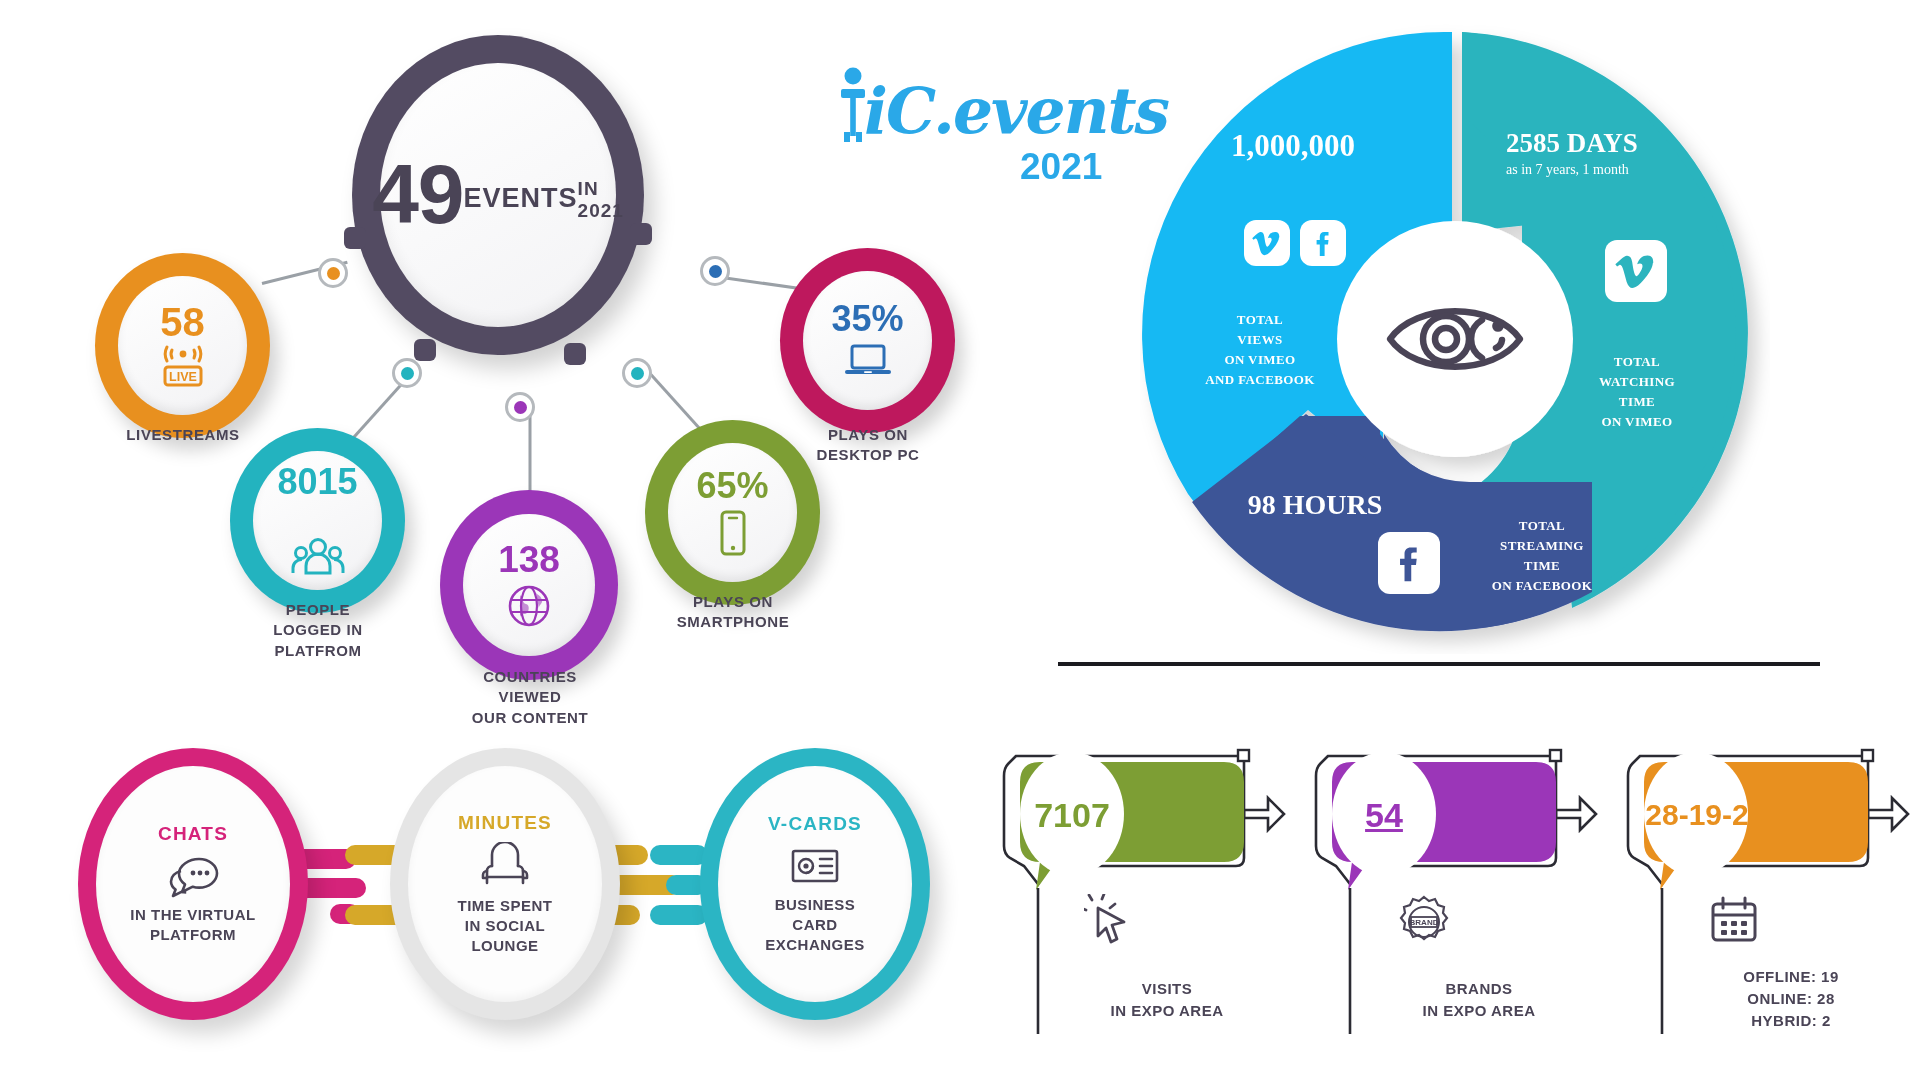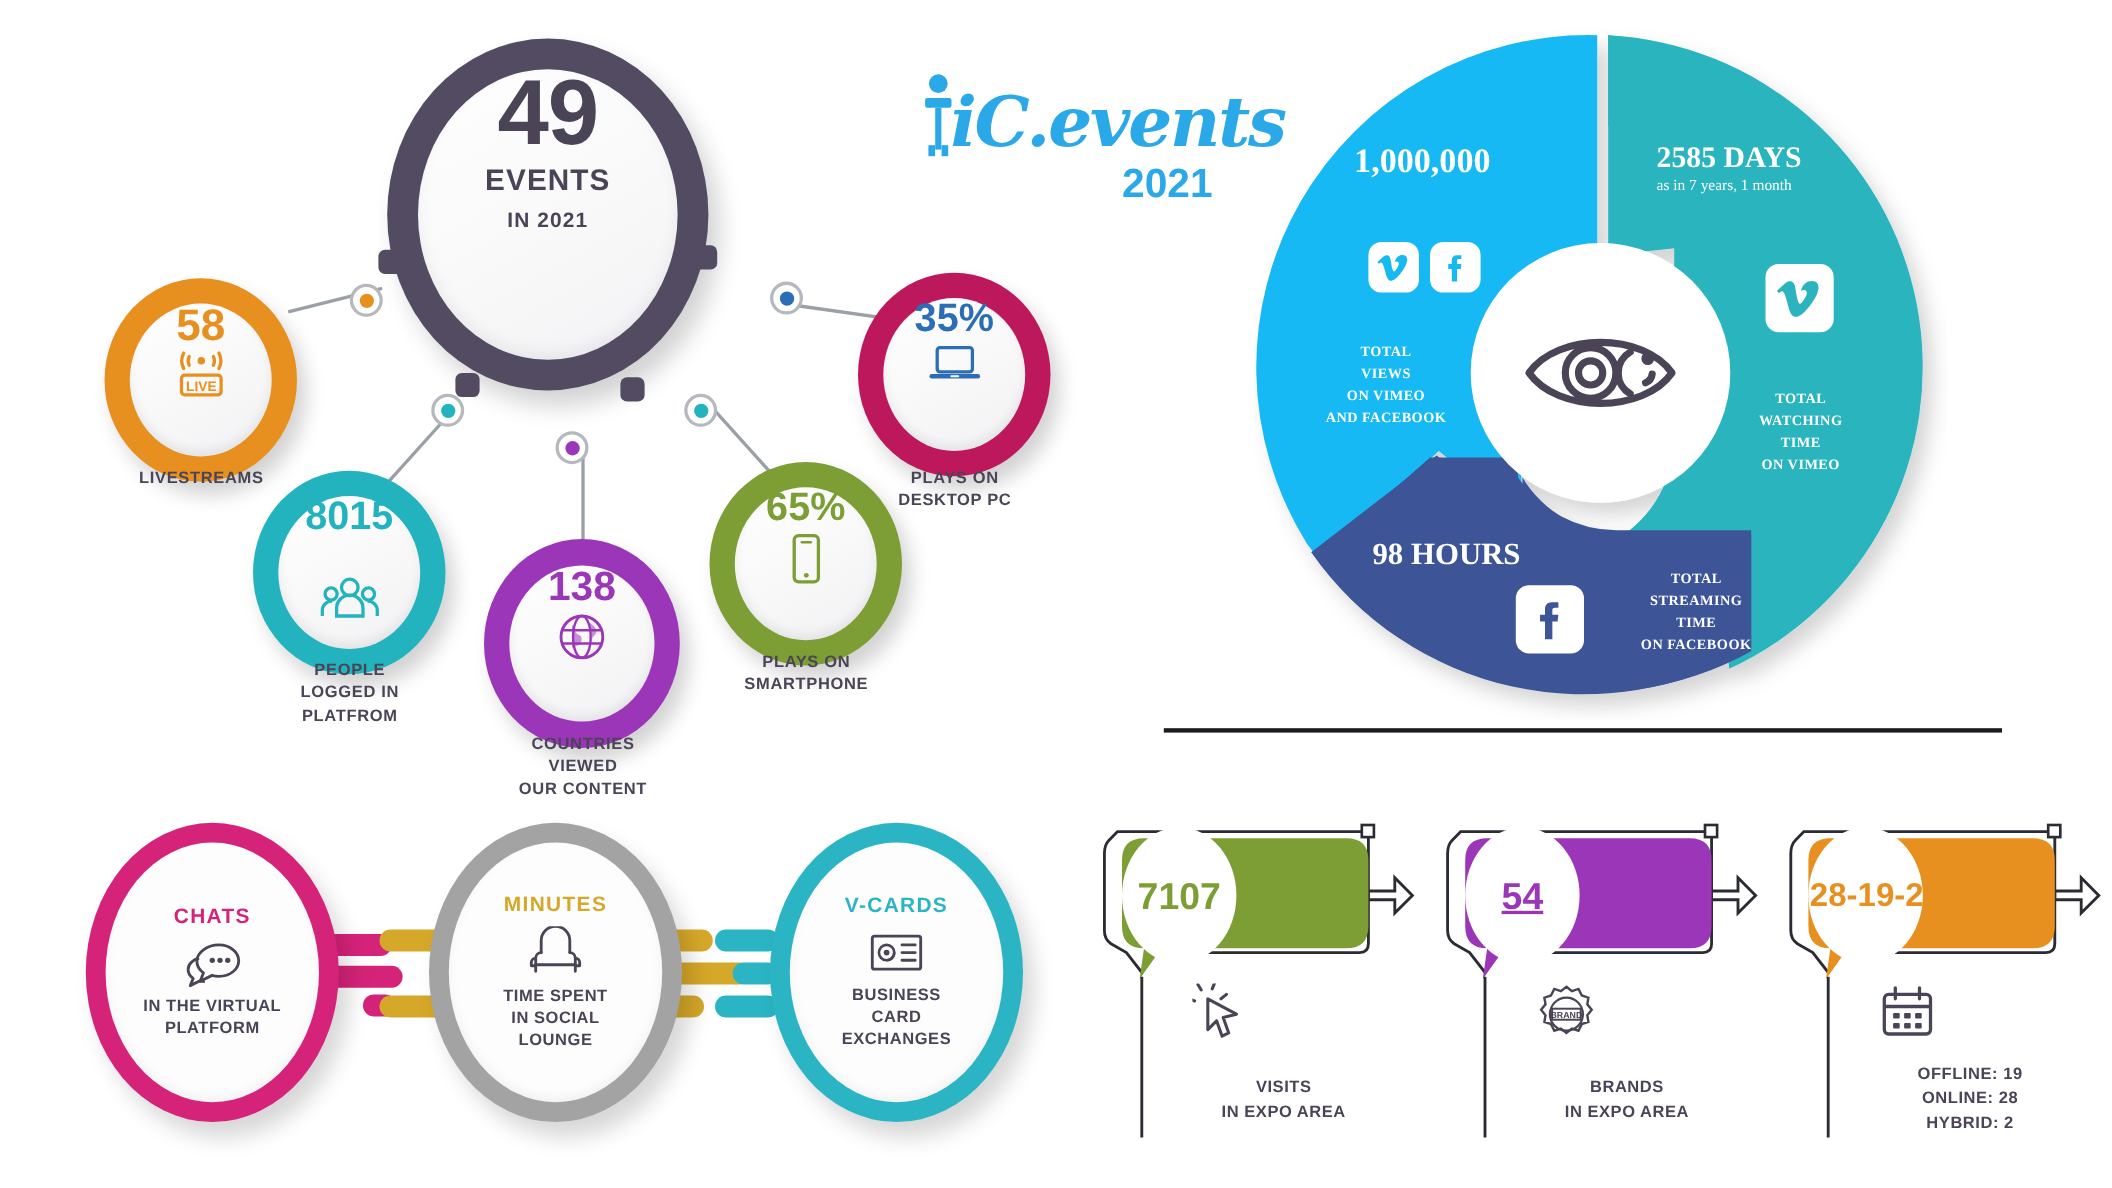--- a/index.html
+++ b/index.html
@@ -16,38 +16,38 @@
   .hub{
     position:absolute;
     border-radius:50%;
     background:#534b62;
     display:flex;align-items:center;justify-content:center;
     box-shadow:10px 14px 22px rgba(0,0,0,.18);
   }
   .hub-inner{
     border-radius:50%;
     background:linear-gradient(150deg,#ffffff 0%, #f3f3f5 100%);
-    display:flex;flex-direction:column;align-items:center;justify-content:flex-start;
+    display:flex;flex-direction:row;align-items:center;justify-content:center;
     box-shadow:inset 0 -6px 14px rgba(0,0,0,.06);
   }
   .hub-num{font-size:84px;font-weight:bold;color:#4a4456;line-height:.95;letter-spacing:-1px;}
   .hub-lbl{font-size:27px;font-weight:bold;color:#4a4456;letter-spacing:1px;margin-top:6px;}
   .hub-sub{font-size:19px;font-weight:bold;color:#4a4456;letter-spacing:1px;margin-top:10px;}
   .nub{position:absolute;width:22px;height:22px;border-radius:6px;background:#534b62;}
 
   
   .sat{
     position:absolute;border-radius:50%;
     display:flex;align-items:center;justify-content:center;
     box-shadow:8px 12px 18px rgba(0,0,0,.18);
   }
   .sat-inner{
     border-radius:50%;
     background:linear-gradient(150deg,#ffffff 0%,#f2f2f4 100%);
-    display:flex;flex-direction:column;align-items:center;
+    display:flex;flex-direction:column;align-items:center;justify-content:center;
     box-shadow:inset 0 -5px 10px rgba(0,0,0,.07);
   }
   .sat-num{font-weight:bold;line-height:1;}
   .sat-cap{
     position:absolute;text-align:center;font-size:15px;font-weight:bold;
     color:#4a4456;letter-spacing:.6px;line-height:1.35;width:260px;left:50%;
     transform:translateX(-50%);
   }
 
   
@@ -326,21 +326,21 @@
         </g>
         <circle cx="27" cy="20" r="2.4" fill="#4a4456"></circle>
         <circle cx="34" cy="20" r="2.4" fill="#4a4456"></circle>
         <circle cx="41" cy="20" r="2.4" fill="#4a4456"></circle>
       </svg>
       <div class="cap-txt" style="white-space:pre-line;">IN THE VIRTUAL
 PLATFORM</div>
     </div>
   </div>
 
-  <div class="cap" style="left:390px;top:748px;width:230px;height:272px;background:#a3a3a3;">
+  <div class="cap" style="left:390px;top:748px;width:230px;height:272px;background:#e5e5e5;">
     <div class="cap-in" style="width:194px;height:236px;">
       <div class="cap-ttl" style="color:#d6a829;">MINUTES</div>
       <svg width="52" height="48" viewBox="0 0 52 48" style="margin-top:8px;">
         <g fill="none" stroke="#4a4456" stroke-width="2.6" stroke-linejoin="round" stroke-linecap="round">
           <path d="M13 24V13a13 13 0 0 1 26 0v11"></path>
           <path d="M13 24a5 5 0 0 0-5 5v6h36v-6a5 5 0 0 0-5-5"></path>
           <path d="M8 35v6M44 35v6"></path>
           <path d="M8 29a4 4 0 0 0-4 4v3h4M44 29a4 4 0 0 1 4 4v3h-4"></path>
         </g>
       </svg>

